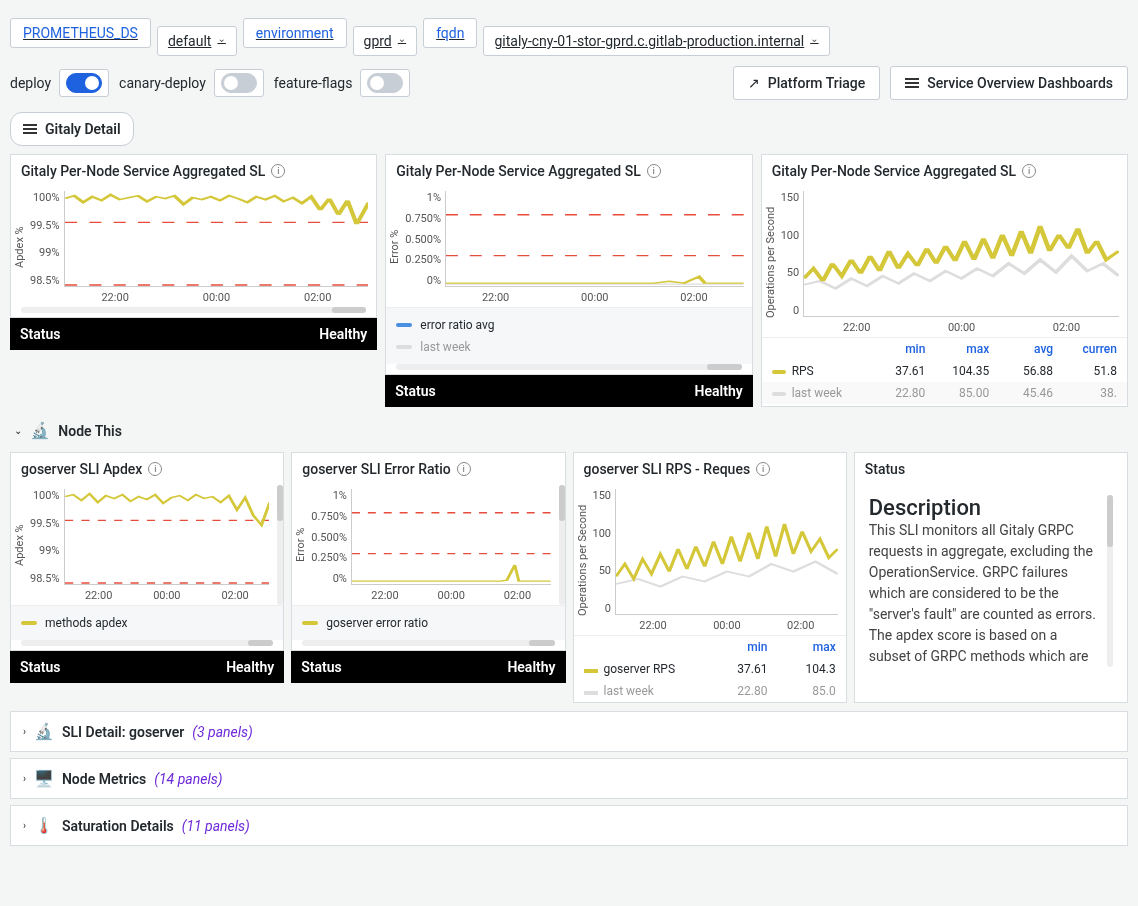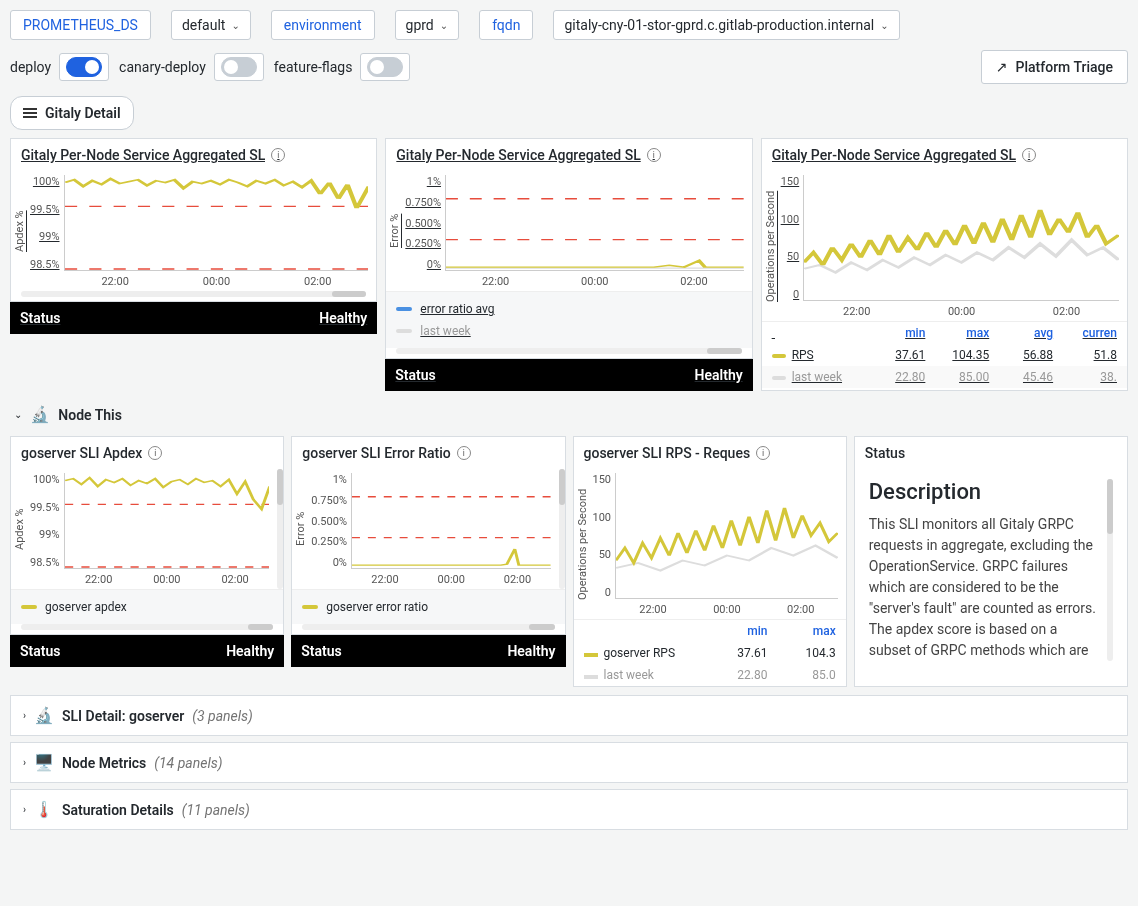--- a/index.html
+++ b/index.html
@@ -4,36 +4,37 @@
 <style>
 * { box-sizing: border-box; margin: 0; padding: 0; }
 body {
   font-family: -apple-system, BlinkMacSystemFont, "Segoe UI", Roboto, Helvetica, sans-serif;
   background: #f4f5f5;
   color: #24292e;
   font-size: 14px;
   padding: 10px;
   width: 1138px;
 }
-.top-bar { display: flex; align-items: center; flex-wrap: wrap; gap: 20px; margin-bottom: 10px; }
+.top-bar { display: flex; align-items: center; flex-wrap: wrap; gap: 6px; margin-bottom: 10px; text-decoration: underline; }
 .link-label {
   color: #1f62e0;
   background: #fff;
   border: 1px solid #c7ced5;
   padding: 6px 12px;
   border-radius: 3px;
 }
 .select-box {
   background: #fff;
   border: 1px solid #c7ced5;
   padding: 6px 10px;
   border-radius: 3px;
   display: inline-flex;
-  align-items: center;
+  align-items: flex-start;
   gap: 6px;
+  margin-top: 16px;
 }
 .select-box .chev { font-size: 10px; color: #555; }
 .toggle-row { display: flex; align-items: center; gap: 10px; margin-bottom: 12px; flex-wrap: wrap; }
 .toggle-group { display: inline-flex; align-items: center; gap: 8px; }
 .toggle {
   width: 36px; height: 20px; border-radius: 20px;
   background: #c7ced5; position: relative;
   border: 1px solid #c7ced5;
   padding: 2px;
 }
@@ -48,21 +49,21 @@
 .btn {
   background:#fff; border:1px solid #c7ced5; border-radius:3px;
   padding:8px 14px; display:inline-flex; align-items:center; gap:8px;
   font-weight:500;
 }
 .section-hdr-btn {
   background:#fff; border:1px solid #c7ced5; border-radius:12px;
   padding:8px 12px; display:inline-flex; align-items:center; gap:8px;
   font-weight:600; margin-bottom:8px;
 }
-.row-3 { display:grid; grid-template-columns: 1fr 1fr 1fr; gap:8px; margin-bottom:8px;text-decoration:underline; }
+.row-3 { display:grid; grid-template-columns: 1fr 1fr 1fr; gap:8px; margin-bottom:8px; }
 .row-4 { display:grid; grid-template-columns: 1fr 1fr 1fr 1fr; gap:7px; margin-bottom:8px; }
 .panel {
   background:#fff; border:1px solid #d8dde2;
   display:flex; flex-direction:column;
 }
 .panel-title {
   padding:8px 10px; font-weight:500; font-size:14px;
   display:flex; align-items:center; gap:6px;
   white-space:nowrap; overflow:hidden;
 }
@@ -94,31 +95,31 @@
   background:#000; color:#fff; font-weight:600;
   padding:8px 10px; display:flex; justify-content:space-between;
 }
 .collapse-row {
   background:#fff; border:1px solid #d8dde2; padding:10px 12px;
   display:flex; align-items:center; gap:8px; margin-bottom:6px;
 }
 .collapse-row .chev { font-size:10px; }
 .collapse-row .emoji { font-size:16px; }
 .collapse-row .title { font-weight:600; }
-.collapse-row .count { color:#737373; font-style:italic; }
+.collapse-row .count { color:#6d28d9; font-style:italic; }
 .stats-table { font-size:12px; border-top:1px solid #eee; }
 .stats-table .hdr-row, .stats-table .data-row { display:grid; grid-template-columns: 1.5fr 1fr 1fr 1fr 1fr; padding:4px 10px; gap:4px; }
 .stats-table .hdr-row { color:#1f62e0; font-weight:500; }
 .stats-table .hdr-row .blank { color:transparent; }
 .stats-table .data-row.faded { color:#999; background:#f9f9f9; }
 .stats-table .data-row .swatch-inline { display:inline-block; width:14px; height:4px; margin-right:6px; vertical-align:middle; border-radius:2px; }
 .stats-table .num { text-align:right; }
 .details-body { padding:10px 14px; font-size:14px; overflow:hidden; display:flex; gap:6px; }
 .details-body .content { flex:1; overflow:hidden; }
-.details-body h3 { font-size:22px; font-weight:500; margin-bottom:10px; }
+.details-body h3 { font-size:22px; font-weight:500; }
 .details-body p { line-height:1.5; color:#444; }
 .dashed-red { stroke:#e74c3c; stroke-width:1.5; stroke-dasharray:4 4; fill:none; }
 .yellow-line { stroke:#d4c73a; stroke-width:1.5; fill:none; }
 .grey-line { stroke:#ddd; stroke-width:1.5; fill:none; }
 .stats-mini { font-size:12px; border-top:1px solid #eee; overflow:hidden; }
 .stats-mini .hdr-row, .stats-mini .data-row { display:grid; grid-template-columns: 1.8fr 1fr 1fr; padding:4px 10px; gap:4px; }
 .stats-mini .hdr-row { color:#1f62e0; font-weight:500; }
 .stats-mini .num { text-align:right; }
 .stats-mini .data-row.faded { color:#999; }
 .hamburger { display:inline-block; width:14px; }
@@ -172,20 +173,28 @@
         <span class="toggle">
           <span class="knob"></span>
         </span>
       </span>
   </div>
   <div class="spacer"></div>
   <div class="btn">
     <span>↗</span>
     <span>Platform Triage</span>
   </div>
+  <div class="btn">
+    <span class="hamburger">
+        <span></span>
+        <span></span>
+        <span></span>
+      </span>
+    <span>Service Overview Dashboards</span>
+  </div>
 </div>
 
 
 <div class="section-hdr-btn">
   <span class="hamburger">
       <span></span>
       <span></span>
       <span></span>
     </span>
   <span>Gitaly Detail</span>
@@ -361,21 +370,21 @@
             <span>22:00</span>
               <span>00:00</span>
               <span>02:00</span>
           </div>
         </div>
         <div class="scrollbar-v"></div>
       </div>
       <div class="legend">
         <div class="legend-row">
           <span class="swatch" style="background:#d4c73a"></span>
-          <span>goserver apdex</span>
+          <span>methods apdex</span>
         </div>
       </div>
       <div class="scrollbar-stub"></div>
     </div>
     <div class="status-bar">
       <span>Status</span>
       <span>Healthy</span>
     </div>
   </div>
 

